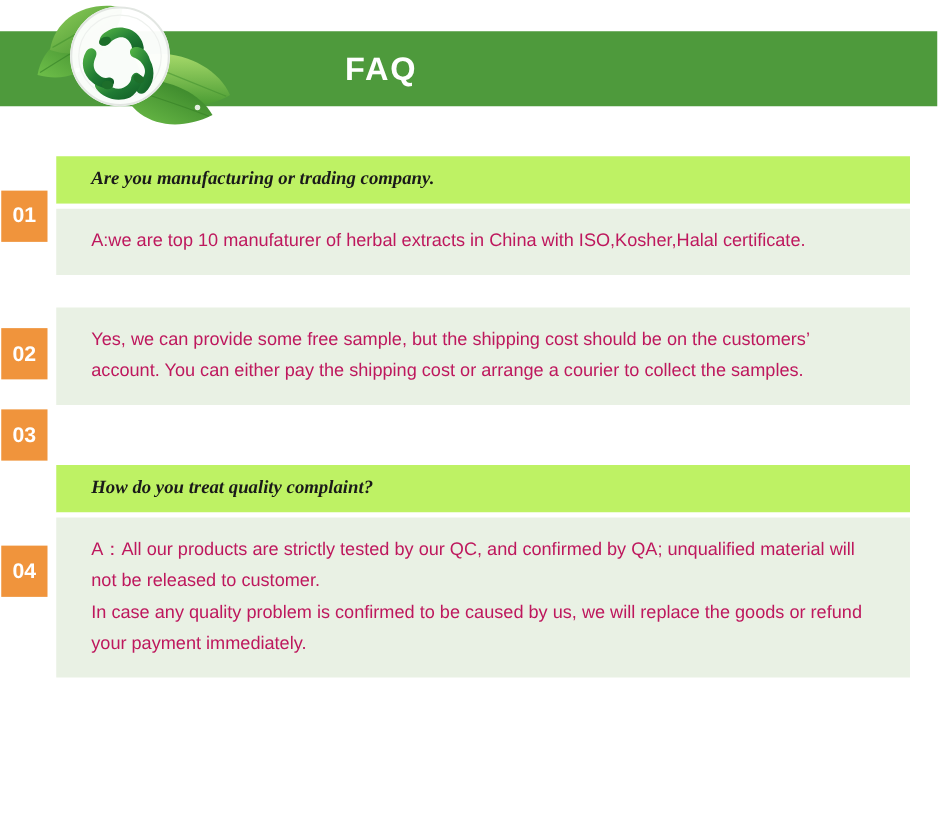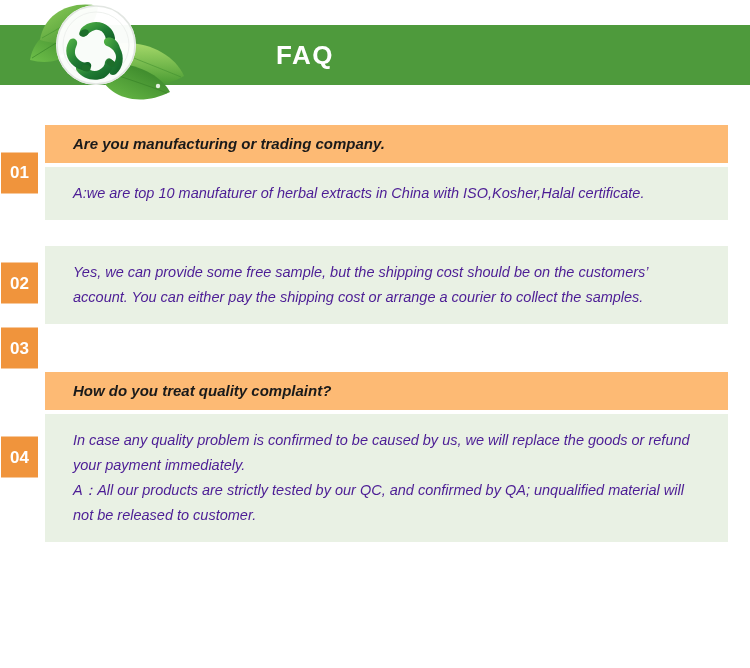--- a/index.html
+++ b/index.html
@@ -81,47 +81,46 @@
     font-weight: bold;
     display: flex;
     align-items: center;
     justify-content: center;
     top: 50%;
     transform: translateY(-50%);
     z-index: 2;
   }
 
   .faq-question {
-    background: #fdba74;
+    background: #bef264;
     min-height: 38px;
     display: flex;
-    align-items: center;
     padding: 8px 0 8px 28px;
+    font-family: Liberation Serif, serif;
   }
 
   .faq-question-text {
     font-size: 15px;
     font-weight: bold;
     font-style: italic;
     color: #1a1a1a;
     line-height: 20px;
   }
 
   .faq-gap { height: 4px; background: #ffffff; }
 
   .faq-answer {
     background: #e9f1e4;
     padding: 14px 26px 14px 28px;
   }
 
   .faq-answer p {
     font-size: 14.5px;
-    color: #4c1d95;
+    color: #be185d;
     line-height: 25px;
-    font-style: italic;
   }
 
   .faq-answer p + p { margin-top: 0px; }
 </style>
 </head>
 <body>
 
 <div class="page">
 
   <div class="header">
@@ -208,19 +207,19 @@
       <div class="faq-gap"></div>
     </div>
 
     <div class="faq-item">
       <div class="faq-badge">04</div>
       <div class="faq-question">
         <span class="faq-question-text">How do you treat quality complaint?</span>
       </div>
       <div class="faq-gap"></div>
       <div class="faq-answer">
+        <p>A：All our products are strictly tested by our QC, and confirmed by QA; unqualified material will not be released to customer.</p>
         <p>In case any quality problem is confirmed to be caused by us, we will replace the goods or refund your payment immediately.</p>
-        <p>A：All our products are strictly tested by our QC, and confirmed by QA; unqualified material will not be released to customer.</p>
       </div>
     </div>
 
   </div>
 </div>
 
 </body></html>

